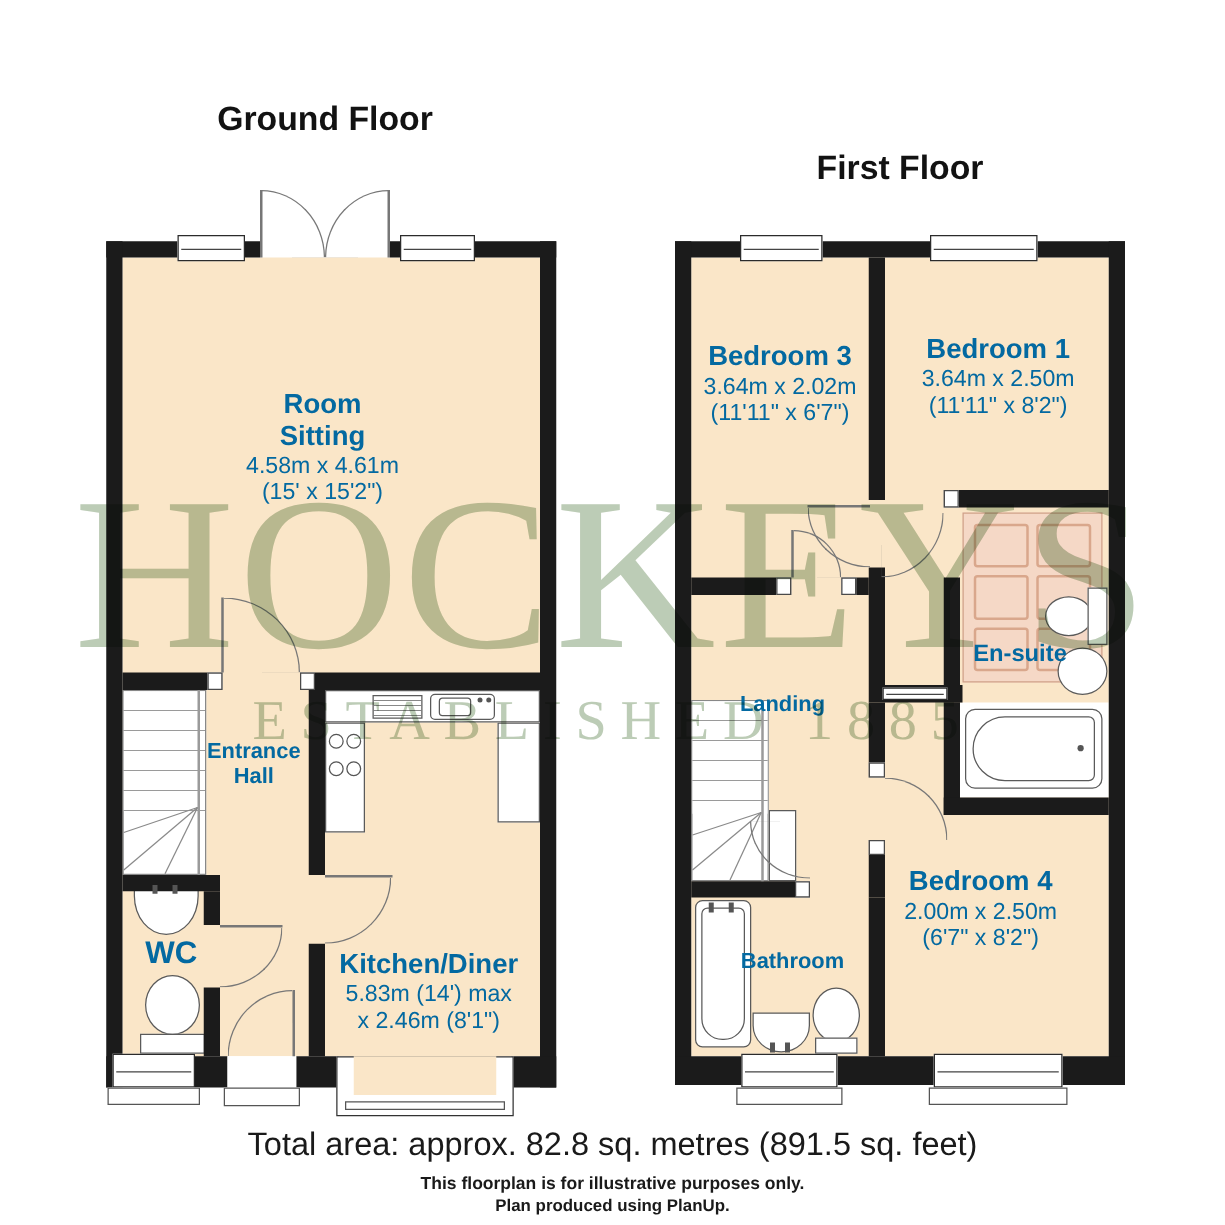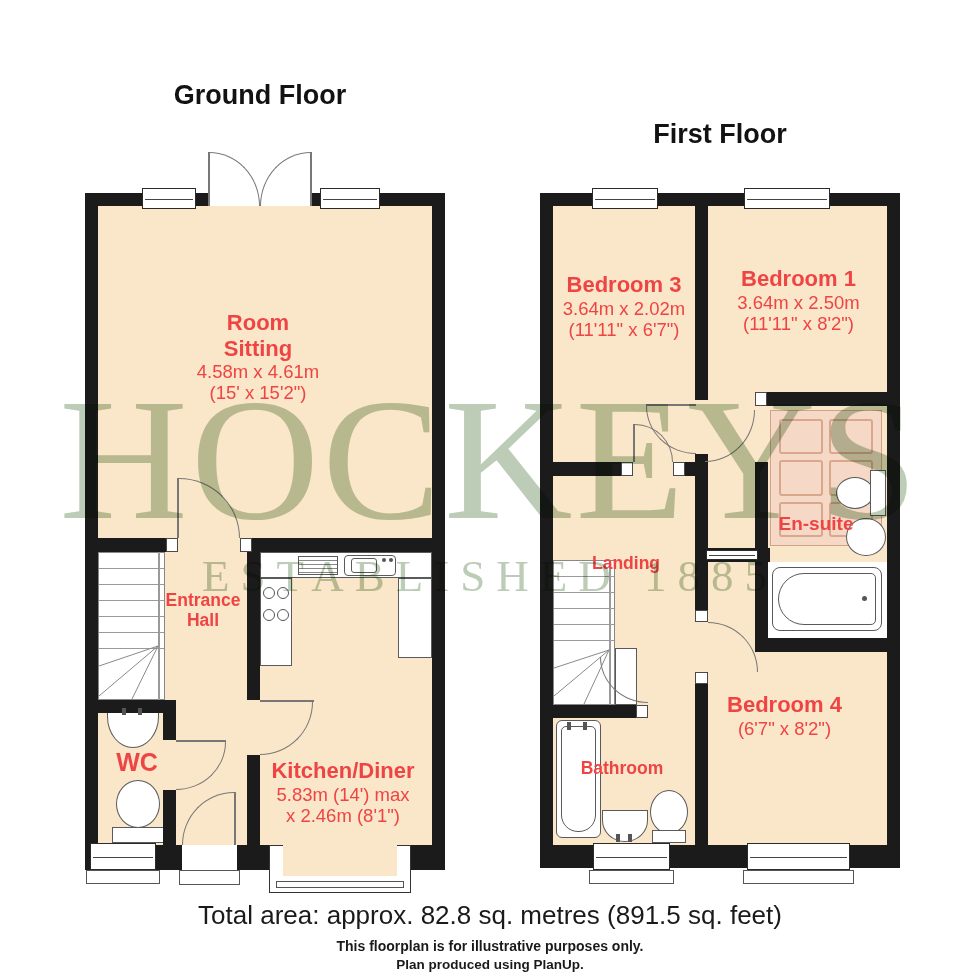--- a/index.html
+++ b/index.html
@@ -18,21 +18,21 @@
   .arc{position:absolute;box-sizing:border-box;z-index:9;border:0 solid #777;}
   .arc.tr{border-top:1.5px solid #777;border-right:1.5px solid #777;border-top-right-radius:100% 100%;}
   .arc.tl{border-top:1.5px solid #777;border-left:1.5px solid #777;border-top-left-radius:100% 100%;}
   .arc.br{border-bottom:1.5px solid #777;border-right:1.5px solid #777;border-bottom-right-radius:100% 100%;}
   .arc.bl{border-bottom:1.5px solid #777;border-left:1.5px solid #777;border-bottom-left-radius:100% 100%;}
   .leaf{position:absolute;background:#777;z-index:9;}
   .stairs{position:absolute;background:#fff;border:1px solid #888;box-sizing:border-box;z-index:4;}
   .treads{position:absolute;background:repeating-linear-gradient(180deg,#fff 0 15px,#9a9a9a 15px 16px);}
   .stringer{position:absolute;background:#9a9a9a;z-index:5;}
   .burner{position:absolute;width:12px;height:12px;border:1.3px solid #555;border-radius:50%;background:#fff;box-sizing:border-box;z-index:6;}
-  .label{position:absolute;text-align:center;color:#ef4444;z-index:20;line-height:1.16;}
+  .label{position:absolute;text-align:center;color:#0369a1;z-index:20;line-height:1.16;}
   .rname{font-weight:bold;font-size:22px;}
   .rname-sm{font-weight:bold;font-size:17.5px;}
   .rdim{font-size:18.5px;}
   .title{position:absolute;font-weight:bold;font-size:27px;color:#121212;z-index:20;text-align:center;}
   .rug{position:absolute;background:#f5d8c6;border:1px solid #cfa289;box-sizing:border-box;z-index:3;
        display:grid;grid-template-columns:1fr 1fr;grid-template-rows:1fr 1fr 1fr;gap:6px;padding:8px;}
   .rug div{border:2px solid #d9a78c;border-radius:3px;}
   #watermark{position:absolute;left:0;top:0;width:980px;z-index:40;pointer-events:none;
              text-align:center;color:#b9c9b2;mix-blend-mode:multiply;opacity:.95;
              font-family:"Liberation Serif",serif;}
@@ -239,23 +239,24 @@
     <div class="rdim">3.64m x 2.02m</div>
     <div class="rdim">(11'11" x 6'7")</div>
   </div>
   <div class="label" style="left:706px;top:266px;width:185px;">
     <div class="rname">Bedroom 1</div>
     <div class="rdim">3.64m x 2.50m</div>
     <div class="rdim">(11'11" x 8'2")</div>
   </div>
   <div class="label" style="left:756px;top:513px;width:120px;font-weight:bold;font-size:19px;">En-suite</div>
   <div class="label" style="left:576px;top:553px;width:100px;font-weight:bold;font-size:17.5px;">Landing</div>
-  <div class="label" style="left:572px;top:758px;width:100px;font-weight:bold;font-size:17.5px;">Bathroom</div>
+  <div class="label" style="left:584px;top:758px;width:100px;font-weight:bold;font-size:17.5px;">Bathroom</div>
   <div class="label" style="left:692px;top:692px;width:185px;">
     <div class="rname">Bedroom 4</div>
+    <div class="rdim">2.00m x 2.50m</div>
     <div class="rdim">(6'7" x 8'2")</div>
   </div>
 
   <svg class="abs" width="980" height="980" style="left:0;top:0;z-index:5;pointer-events:none;">
     <line x1="158" y1="646" x2="99" y2="666" stroke="#8a8a8a" stroke-width="1"></line>
     <line x1="158" y1="646" x2="99" y2="696" stroke="#8a8a8a" stroke-width="1"></line>
     <line x1="158" y1="646" x2="132" y2="699" stroke="#8a8a8a" stroke-width="1"></line>
     <line x1="609" y1="650" x2="554" y2="668" stroke="#8a8a8a" stroke-width="1"></line>
     <line x1="609" y1="650" x2="554" y2="696" stroke="#8a8a8a" stroke-width="1"></line>
     <line x1="609" y1="650" x2="584" y2="704" stroke="#8a8a8a" stroke-width="1"></line>

